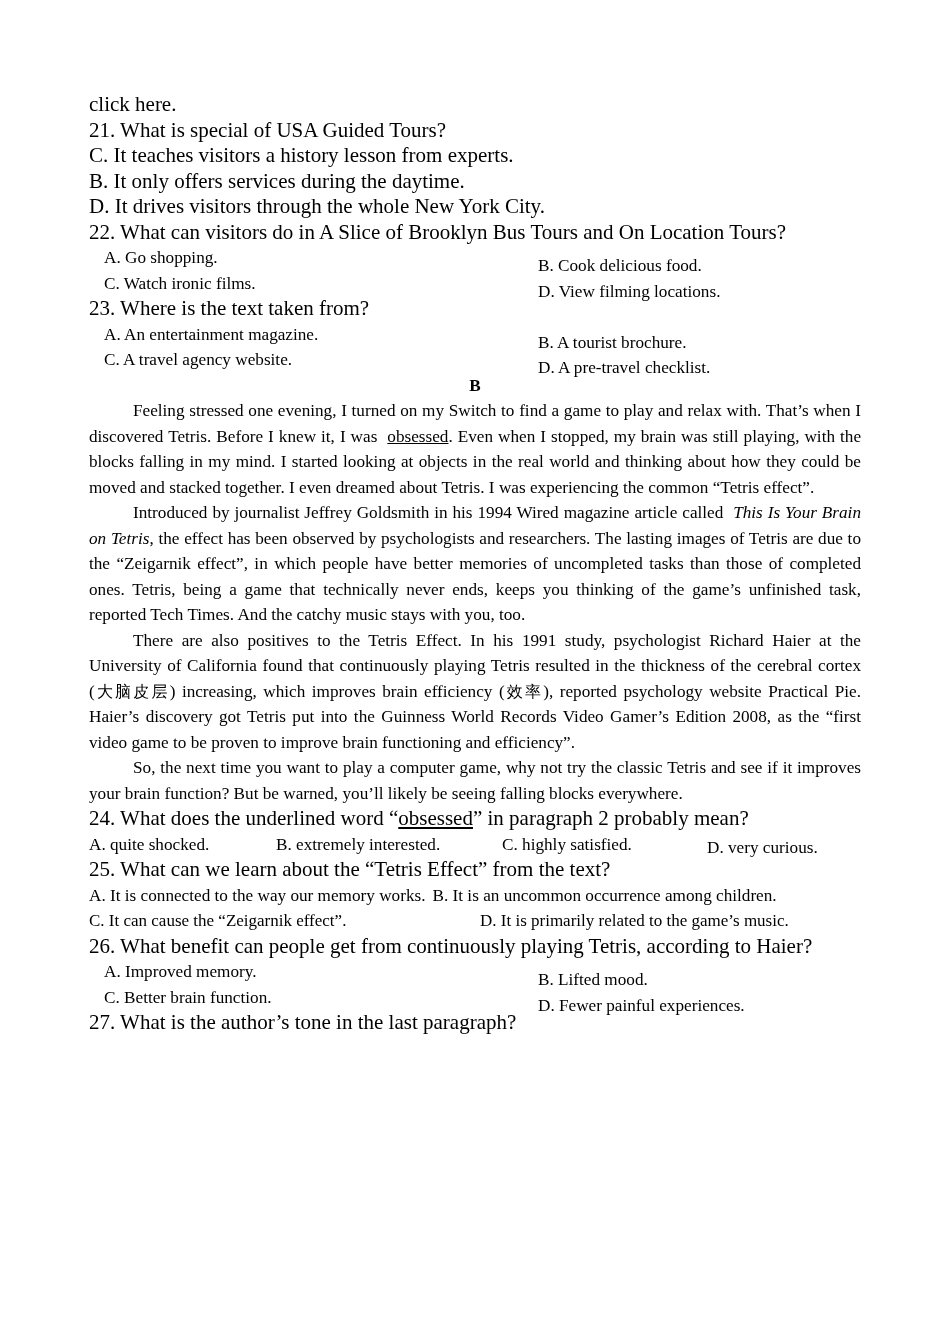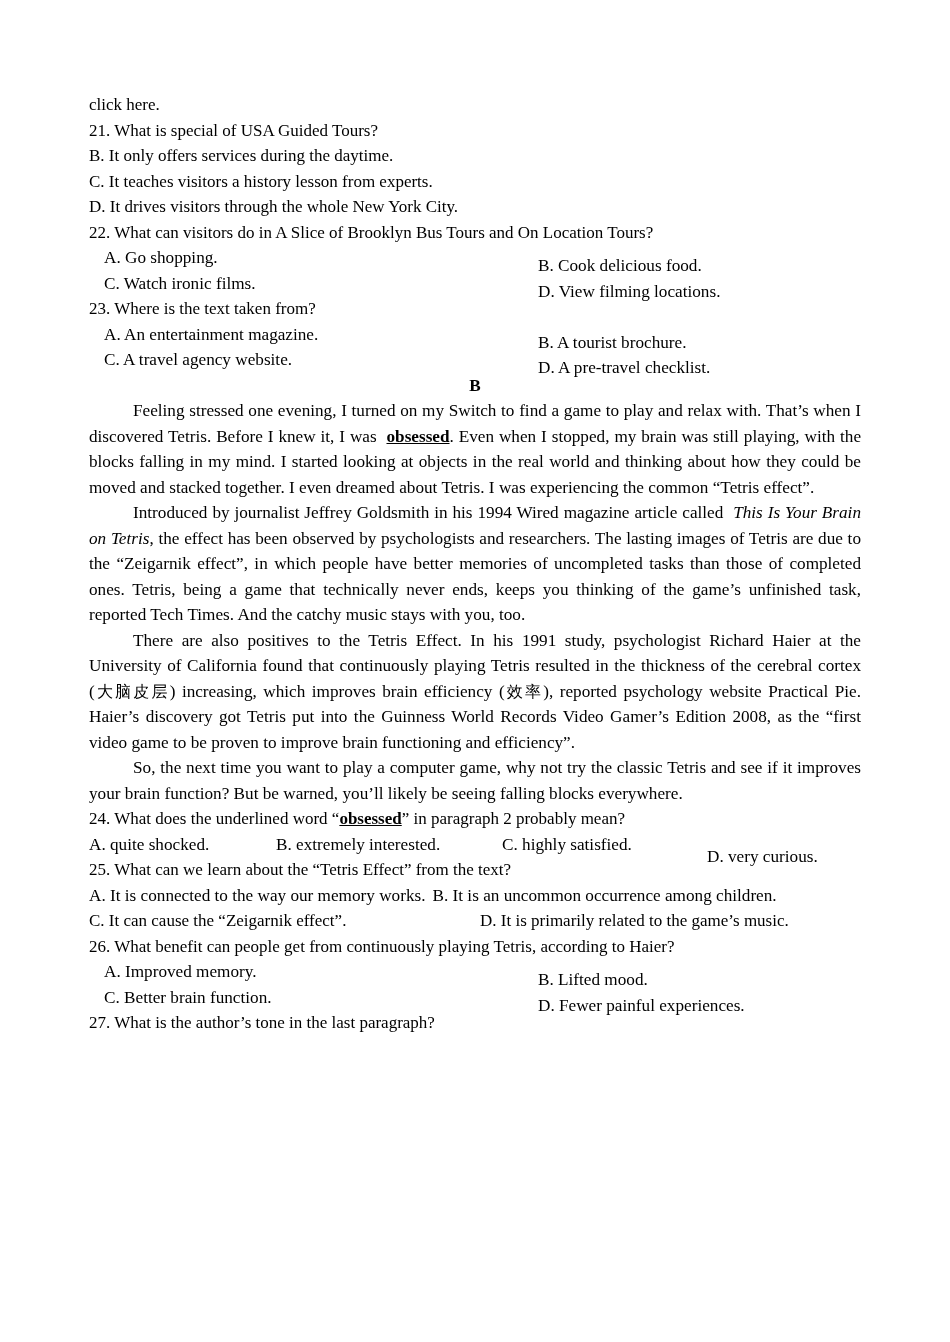--- a/index.html
+++ b/index.html
@@ -21,21 +21,21 @@
     background: #ffffff;
   }
   .content {
     position: absolute;
     left: 89px;
     top: 92px;
     width: 772px;
   }
   
   .line {
-    font-size: 17px;
+    font-size: 21px;
     line-height: 25.5px;
     white-space: nowrap;
   }
   
   .section-heading {
     font-size: 17.2px;
     line-height: 25.5px;
     font-weight: bold;
     text-align: center;
     width: 772px;
@@ -54,21 +54,21 @@
     text-align-last: left;
   }
   .cn {
     font-family: "DejaVu Sans", sans-serif;
     font-size: 16px;
   }
   .ital {
     font-style: italic;
   }
   .keyword {
-    font-weight: bold;
+    font-weight: normal;
     text-decoration: underline;
   }
   
   .opt-row {
     font-size: 17.2px;
     line-height: 25.5px;
     position: relative;
     height: 25.5px;
     white-space: nowrap;
   }
@@ -87,21 +87,21 @@
   .opt-quad {
     font-size: 17.2px;
     line-height: 25.5px;
     position: relative;
     height: 25.5px;
     white-space: nowrap;
   }
   .opt-quad span.q1 { position: absolute; left: 0; top: 0; }
   .opt-quad span.q2 { position: absolute; left: 187px; top: 0; }
   .opt-quad span.q3 { position: absolute; left: 413px; top: 0; }
-  .opt-quad span.q4 { position: absolute; left: 618px; top: 12px; text-align: center; }
+  .opt-quad span.q4 { position: absolute; left: 618px; top: 3px; text-align: center; }
   
   .opt-flow {
     font-size: 17.2px;
     line-height: 25.5px;
     width: 700px;
   }
   .opt-flow .gap {
     display: inline-block;
     width: 7px;
   }
@@ -117,22 +117,22 @@
 </style>
 </head>
 <body>
 
 <div class="page">
   <div class="content">
 
     <div class="line">click here.</div>
 
     <div class="line">21. What is special of USA Guided Tours?</div>
+    <div class="line">C. It teaches visitors a history lesson from experts.</div>
     <div class="line">B. It only offers services during the daytime.</div>
-    <div class="line">C. It teaches visitors a history lesson from experts.</div>
     <div class="line">D. It drives visitors through the whole New York City.</div>
 
     <div class="line">22. What can visitors do in A Slice of Brooklyn Bus Tours and On Location Tours?</div>
     <div class="opt-row">
       <span class="col-a">A. Go shopping.</span>
       <span class="col-b">B. Cook delicious food.</span>
     </div>
     <div class="opt-row">
       <span class="col-a">C. Watch ironic films.</span>
       <span class="col-b">D. View filming locations.</span>

